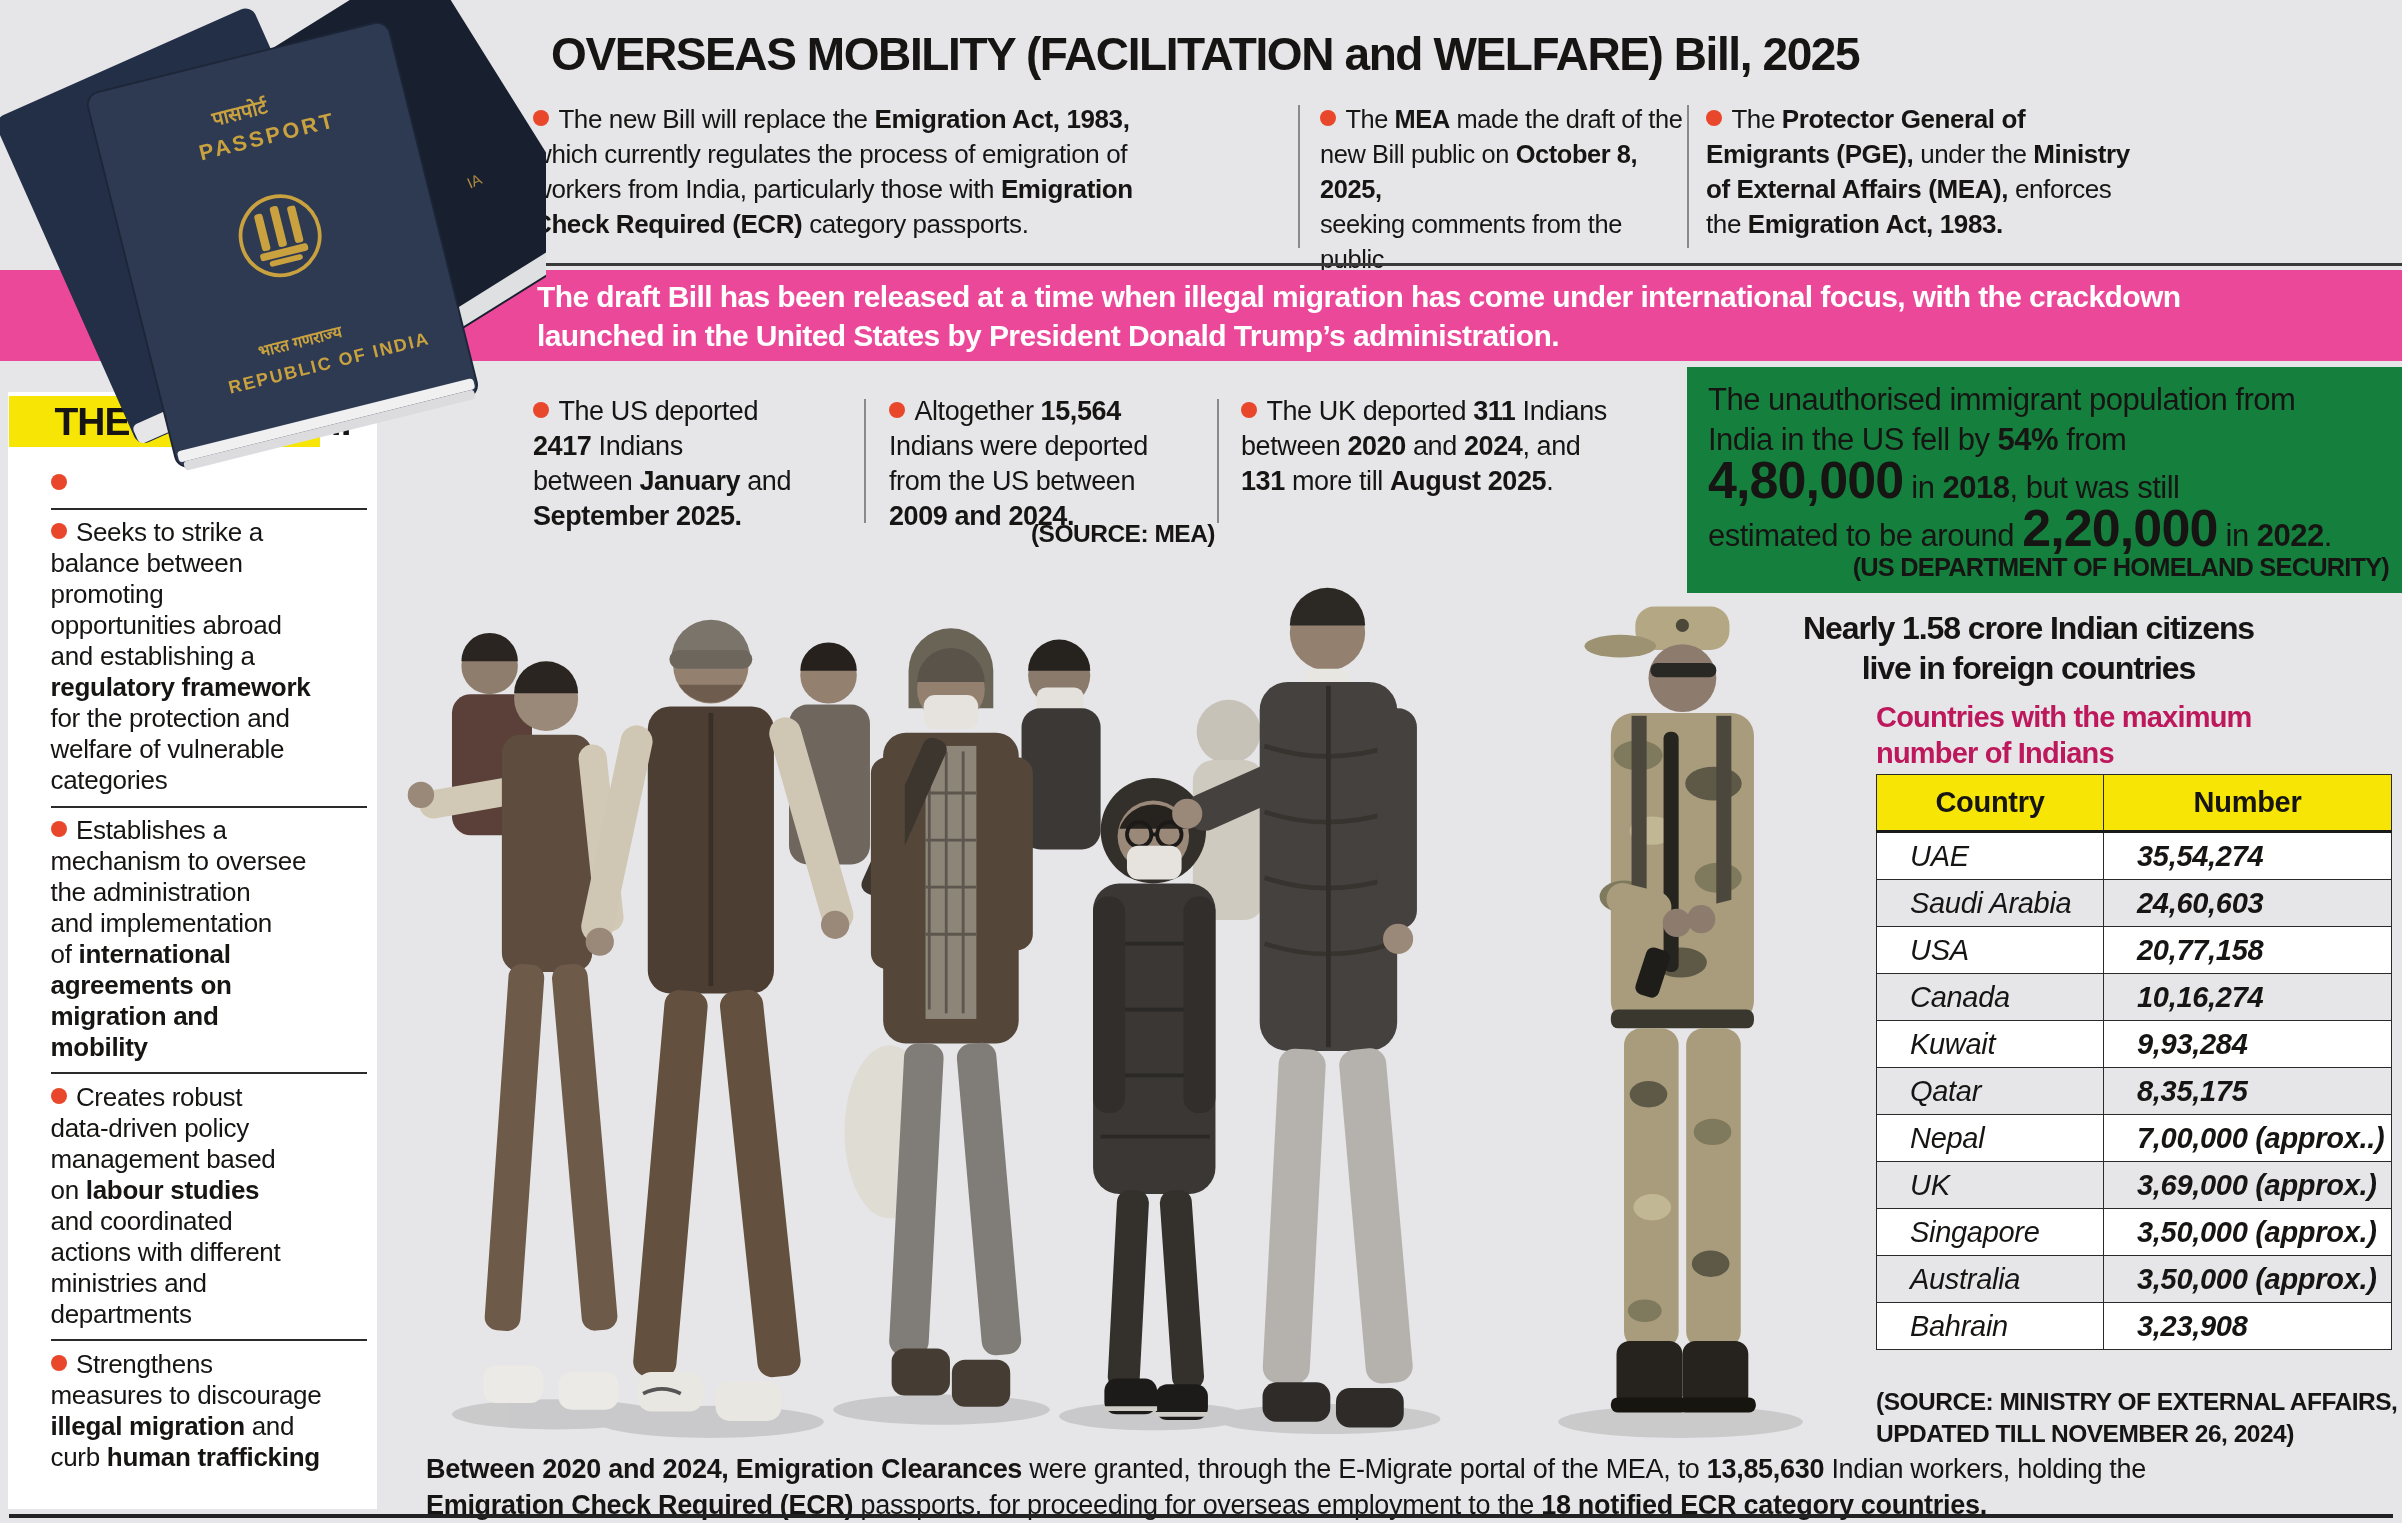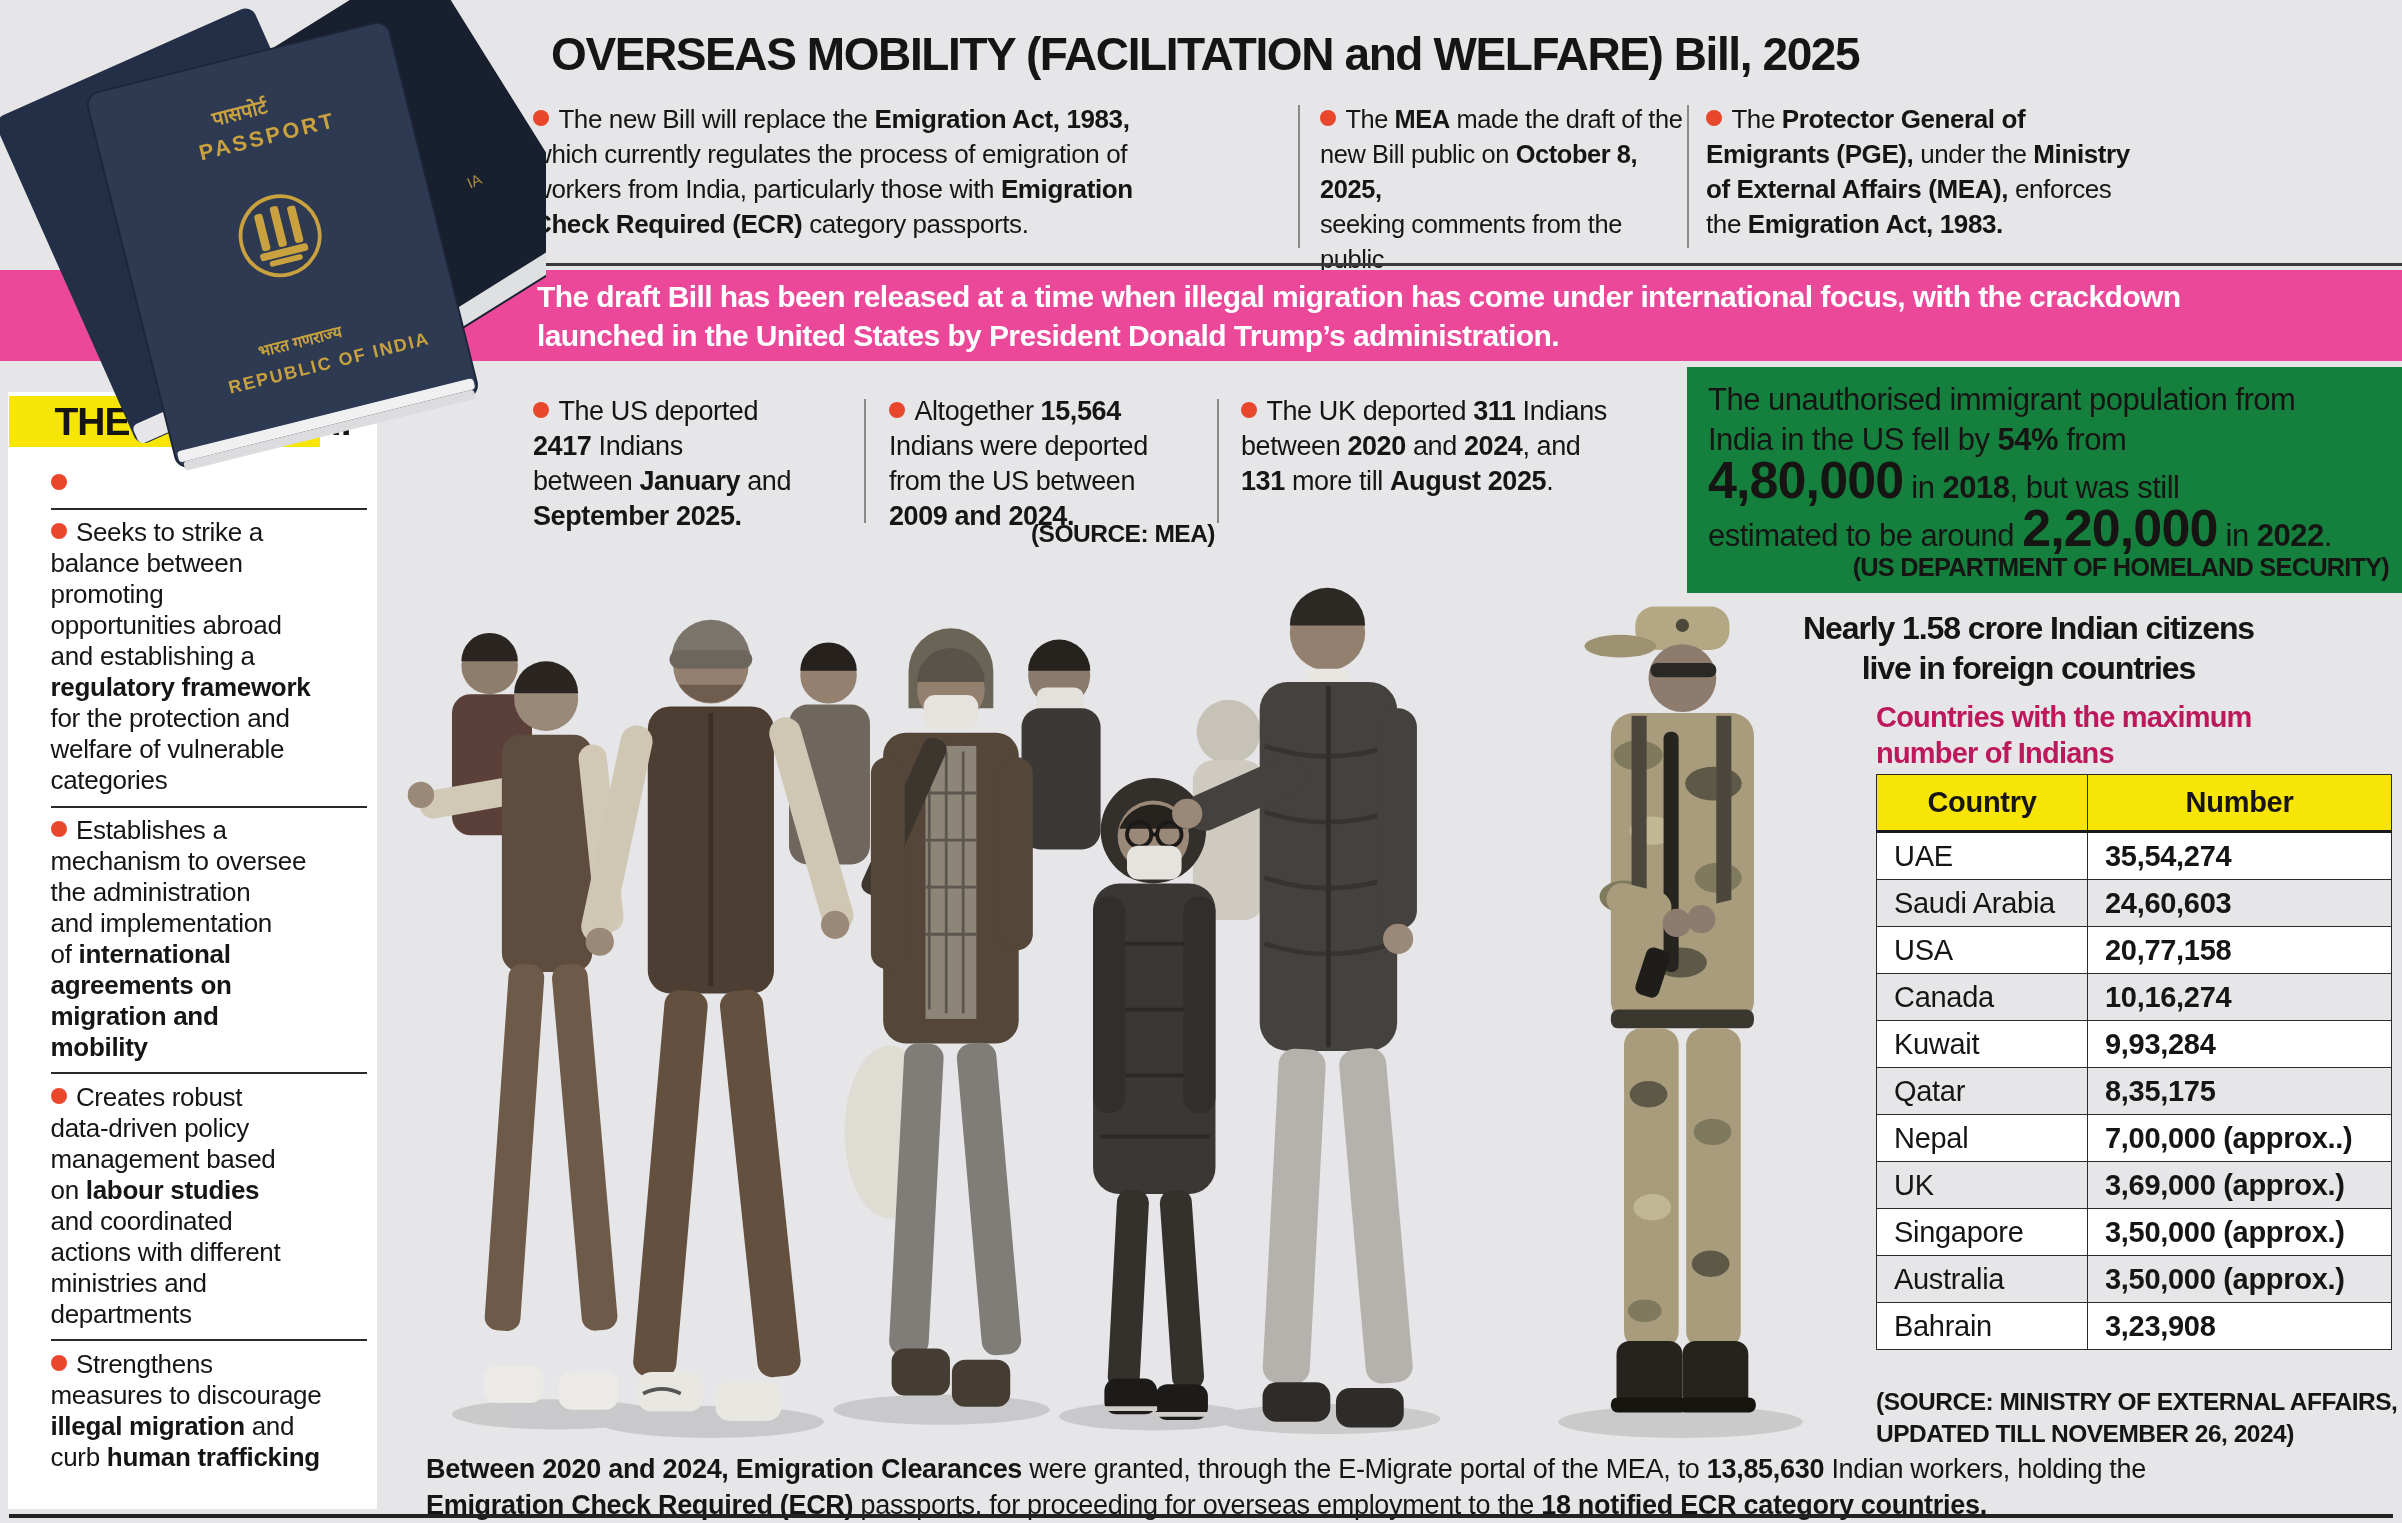--- a/index.html
+++ b/index.html
@@ -44,21 +44,21 @@
   .ybox-source{position:absolute;right:13px;bottom:11.3px;font-size:25.4px;font-weight:700;
                letter-spacing:-0.8px;text-align:center;}
   .rp-heading{position:absolute;left:1803px;top:608px;font-size:32px;font-weight:800;
               line-height:40px;letter-spacing:-1.1px;text-align:center;}
   .rp-subheading{position:absolute;left:1876px;top:699px;font-size:29px;font-weight:700;
                  line-height:36px;letter-spacing:-0.8px;color:#be185d;}
   .ctable{position:absolute;left:1876px;top:774px;width:516px;border-collapse:collapse;
           font-size:29px;letter-spacing:-0.3px;}
   .ctable th{background:#f7e506;font-weight:800;height:53px;
              border-bottom:3.8px solid #1a1a1a;}
-  .ctable td{height:46px;padding:0 0 0 17px;}
+  .ctable td{height:46px;padding:0 0 0 33px;font-style:italic;}
   .ctable td.num{font-weight:700;}
   .ctable tr{border-bottom:1.9px solid #2a2a2a;}
   .ctable,.ctable tr:first-child{border-top:1.9px solid #2a2a2a;}
   .ctable th:first-child,.ctable td:first-child{border-right:1.9px solid #2a2a2a;width:193px;}
   .ctable{border-left:1.9px solid #2a2a2a;border-right:1.9px solid #2a2a2a;}
   .ctable tbody tr:nth-child(odd){background:#ffffff;}
   .ctable tbody tr:nth-child(even){background:#e6e6e8;}
   .rp-source{position:absolute;left:1876px;top:1386px;font-size:24.5px;font-weight:700;
              line-height:32px;letter-spacing:-0.5px;}
   .bottom-note{position:absolute;left:426px;top:1451px;width:1970px;font-size:27px;

